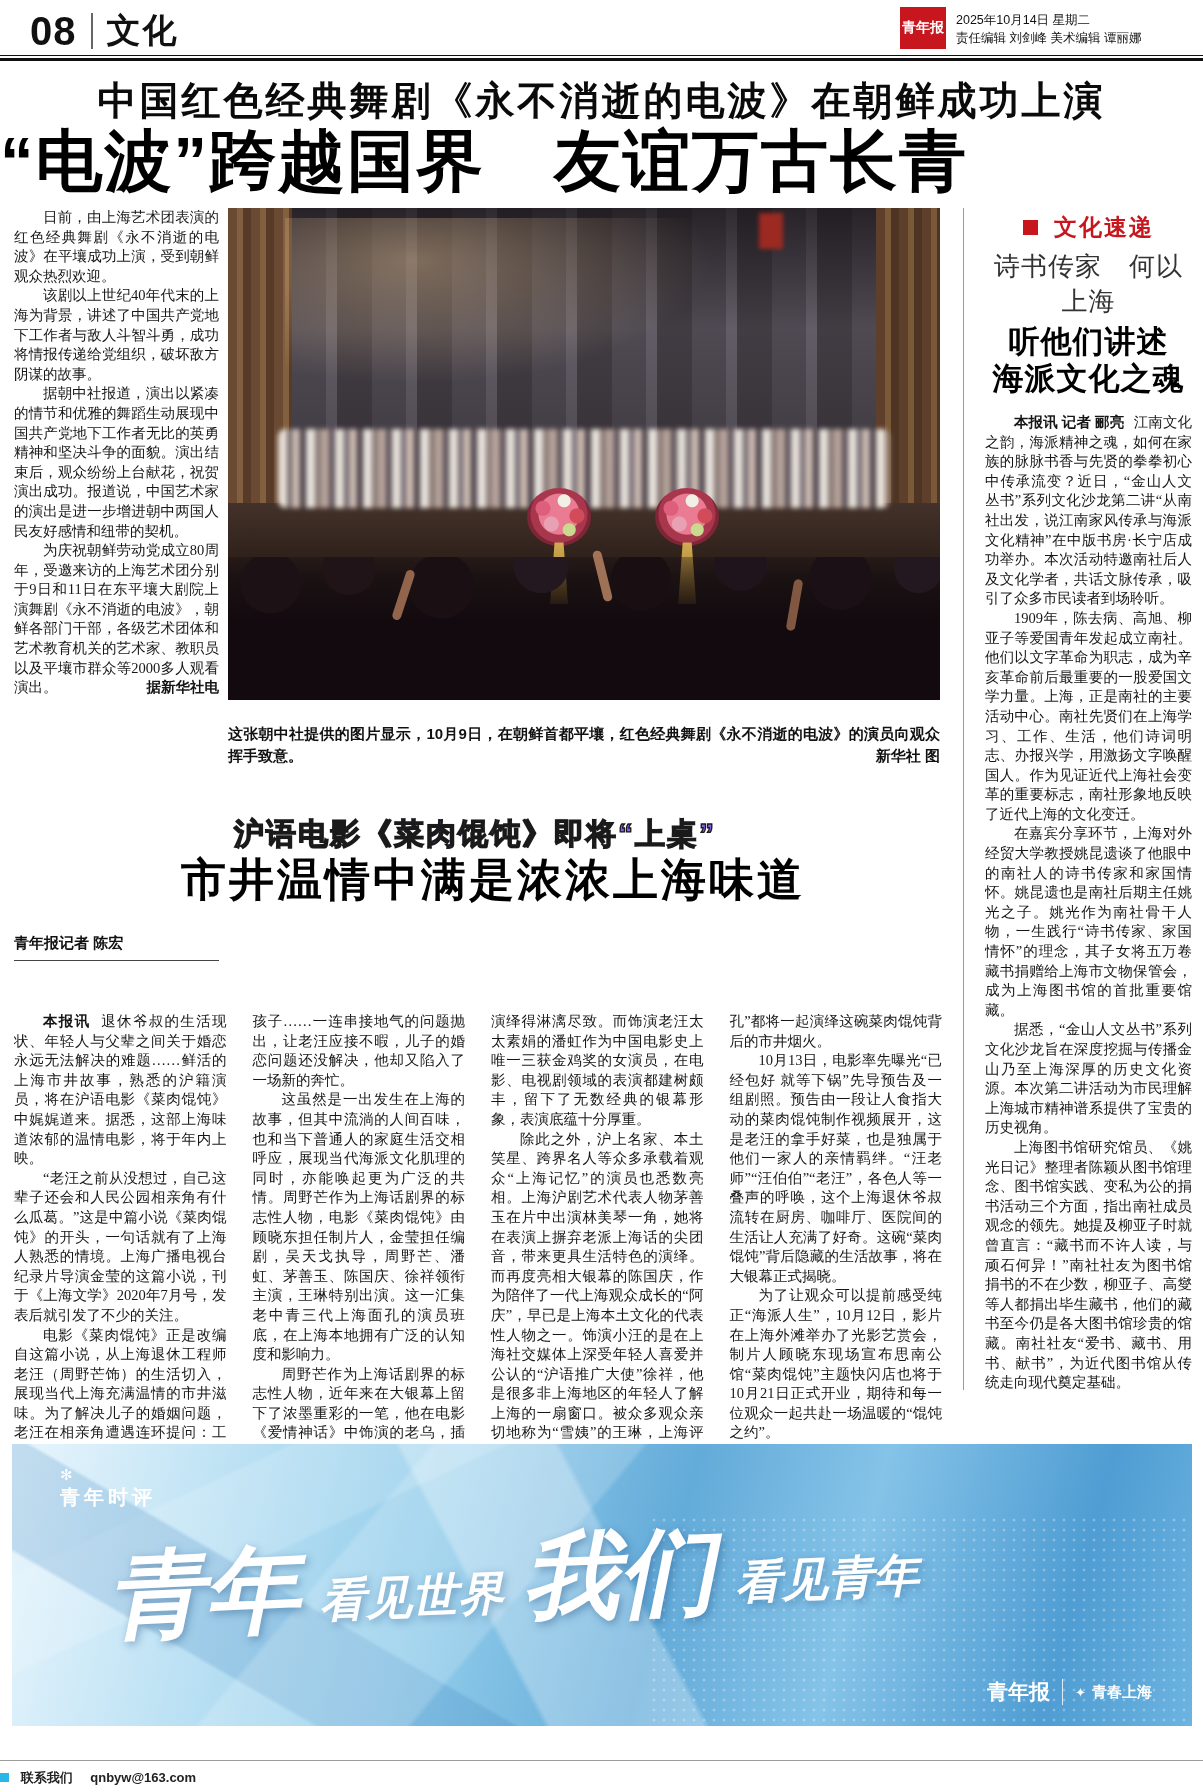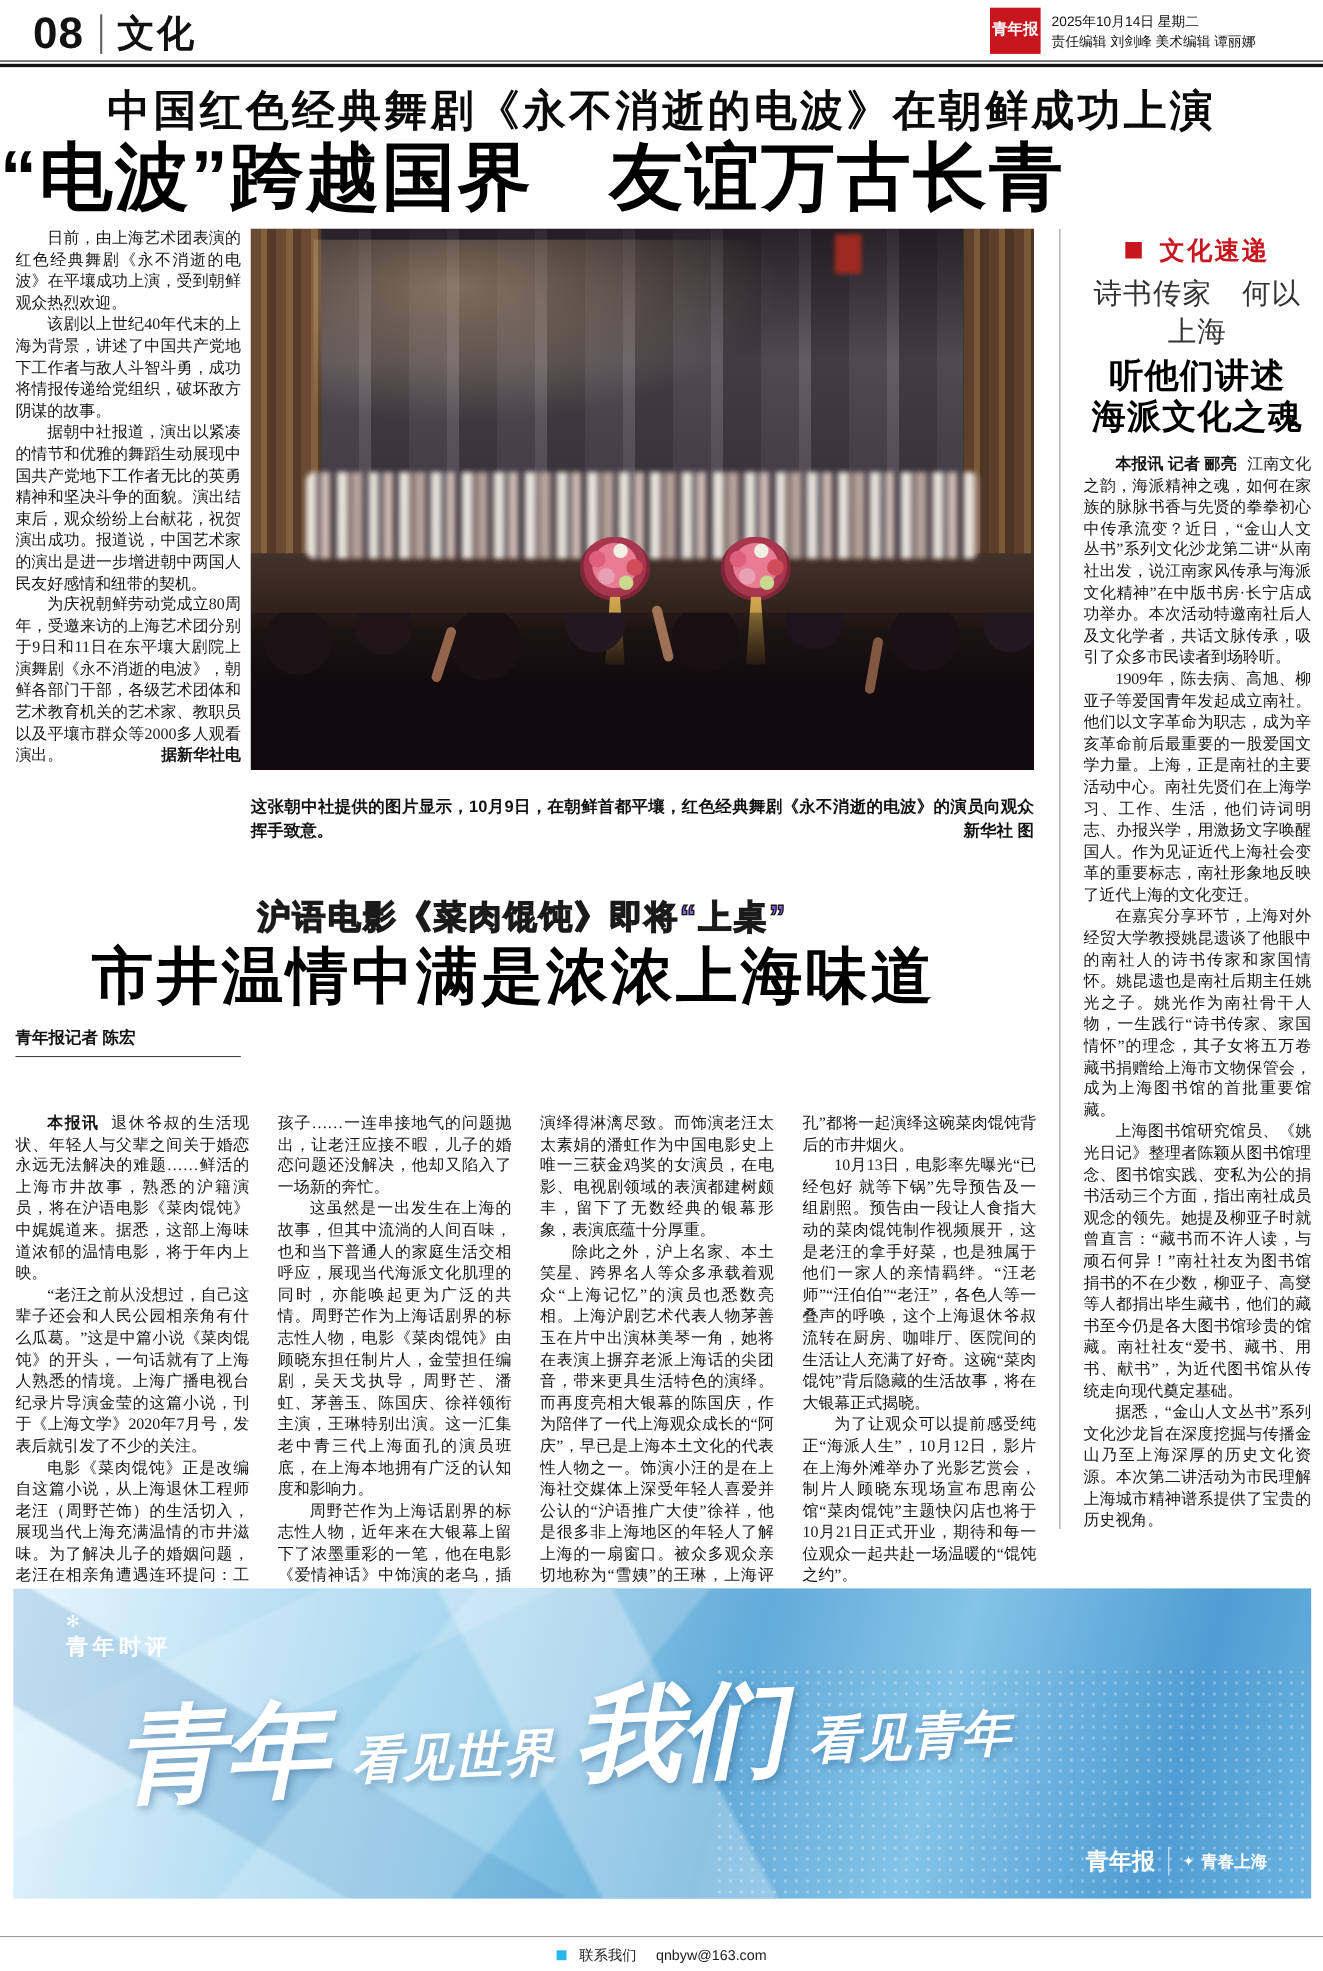--- a/index.html
+++ b/index.html
@@ -95,22 +95,22 @@
   .red-sq{width:15px;height:15px;background:#c8161e;}
   .express-label{font-size:23px;font-weight:800;color:#c8161e;letter-spacing:2px;}
   .sb-kicker{text-align:center;font-size:26px;font-weight:400;color:#333;letter-spacing:1px;margin:6px 0 4px;}
   .sb-title{text-align:center;font-size:31px;line-height:37px;font-weight:900;color:#000;letter-spacing:1px;}
   .sb-body{margin-top:16px;height:1008px;overflow:hidden;}
 
   
   .movie-kicker{position:absolute;left:10px;top:814px;width:930px;text-align:center;
       font-size:30px;font-weight:700;letter-spacing:2px;
       color:#8b5cf6;-webkit-text-stroke:1.3px #1a1a1a;text-shadow:0 0 1px #1a1a1a;}
-  .movie-headline{position:absolute;left:2px;top:850px;width:930px;text-align:center;
-      font-size:56px;font-weight:900;letter-spacing:3px;color:#000;}
+  .movie-headline{position:absolute;left:28px;top:850px;width:930px;text-align:center;
+      font-size:45px;font-weight:900;letter-spacing:3px;color:#000;}
   .movie-byline{position:absolute;left:14px;top:934px;font-size:15px;font-weight:700;color:#111;}
   .byline-rule{position:absolute;left:14px;top:960px;width:205px;height:1px;background:#444;}
   .movie-body{position:absolute;left:14px;top:972px;width:928px;height:458px;overflow:hidden;
       column-count:4;column-gap:26px;column-fill:auto;margin-top:40px;}
 
   
   .banner{position:absolute;left:12px;top:1444px;width:1180px;height:282px;overflow:hidden;
       background:linear-gradient(105deg,#e9f6fd 0%,#c2e4f5 16%,#93cdeb 36%,#63abd9 55%,#85c3e8 70%,#4f9dd3 88%,#6cb3e0 100%);}
   .banner .facets{position:absolute;left:0;top:0;right:0;bottom:0;
       background:
@@ -131,21 +131,21 @@
   .bh.big{font-size:96px;font-weight:900;}
   .bh.small{font-size:46px;font-weight:800;position:relative;top:-4px;}
   .banner-brands{position:absolute;right:40px;bottom:20px;display:flex;align-items:center;gap:12px;color:#fff;}
   .brand-paper{font-size:21px;font-weight:700;font-family:"Liberation Serif","DejaVu Serif",serif;}
   .brand-sep{width:1px;height:26px;background:rgba(255,255,255,.8);}
   .brand-youth{font-size:15px;display:flex;align-items:center;gap:6px;font-weight:600;}
   .youth-icon{font-size:13px;}
 
   
   .footer-rule{position:absolute;left:0;top:1760px;width:1203px;height:1px;background:#9c9c9c;}
-  .footer{position:absolute;left:0;top:1769px;width:1203px;text-align:center;font-size:13px;color:#222;}
+  .footer{position:absolute;left:0;top:1769px;width:1203px;text-align:left;font-size:13px;color:#222;font-weight:bold;}
   .footer .sq{display:inline-block;width:9px;height:9px;background:#29b6e8;margin-right:8px;}
   .footer .email{margin-left:14px;color:#222;text-decoration:none;}
 </style>
 </head>
 <body>
 
 <div class="page">
 
   <div class="hdr-left">
     <span class="page-num">08</span>
@@ -214,22 +214,22 @@
     <div class="sb-title">听他们讲述</div>
     <div class="sb-title">海派文化之魂</div>
     <div class="sb-body body-text">
       <p class="para">
         <span class="lead-in">本报讯 记者 郦亮</span>
         <span>江南文化之韵，海派精神之魂，如何在家族的脉脉书香与先贤的拳拳初心中传承流变？近日，“金山人文丛书”系列文化沙龙第二讲“从南社出发，说江南家风传承与海派文化精神”在中版书房·长宁店成功举办。本次活动特邀南社后人及文化学者，共话文脉传承，吸引了众多市民读者到场聆听。</span>
       </p>
       <div>
           <p class="para">1909年，陈去病、高旭、柳亚子等爱国青年发起成立南社。他们以文字革命为职志，成为辛亥革命前后最重要的一股爱国文学力量。上海，正是南社的主要活动中心。南社先贤们在上海学习、工作、生活，他们诗词明志、办报兴学，用激扬文字唤醒国人。作为见证近代上海社会变革的重要标志，南社形象地反映了近代上海的文化变迁。</p>
           <p class="para">在嘉宾分享环节，上海对外经贸大学教授姚昆遗谈了他眼中的南社人的诗书传家和家国情怀。姚昆遗也是南社后期主任姚光之子。姚光作为南社骨干人物，一生践行“诗书传家、家国情怀”的理念，其子女将五万卷藏书捐赠给上海市文物保管会，成为上海图书馆的首批重要馆藏。</p>
+          <p class="para">据悉，“金山人文丛书”系列文化沙龙旨在深度挖掘与传播金山乃至上海深厚的历史文化资源。本次第二讲活动为市民理解上海城市精神谱系提供了宝贵的历史视角。</p>
           <p class="para">上海图书馆研究馆员、《姚光日记》整理者陈颖从图书馆理念、图书馆实践、变私为公的捐书活动三个方面，指出南社成员观念的领先。她提及柳亚子时就曾直言：“藏书而不许人读，与顽石何异！”南社社友为图书馆捐书的不在少数，柳亚子、高燮等人都捐出毕生藏书，他们的藏书至今仍是各大图书馆珍贵的馆藏。南社社友“爱书、藏书、用书、献书”，为近代图书馆从传统走向现代奠定基础。</p>
-          <p class="para">据悉，“金山人文丛书”系列文化沙龙旨在深度挖掘与传播金山乃至上海深厚的历史文化资源。本次第二讲活动为市民理解上海城市精神谱系提供了宝贵的历史视角。</p>
         </div>
     </div>
   </div>
 
   <div class="movie-kicker">沪语电影《菜肉馄饨》即将“上桌”</div>
   <div class="movie-headline">市井温情中满是浓浓上海味道</div>
   <div class="movie-byline">青年报记者 陈宏</div>
   <div class="byline-rule"></div>
   <div class="movie-body body-text">
     <p class="para">

